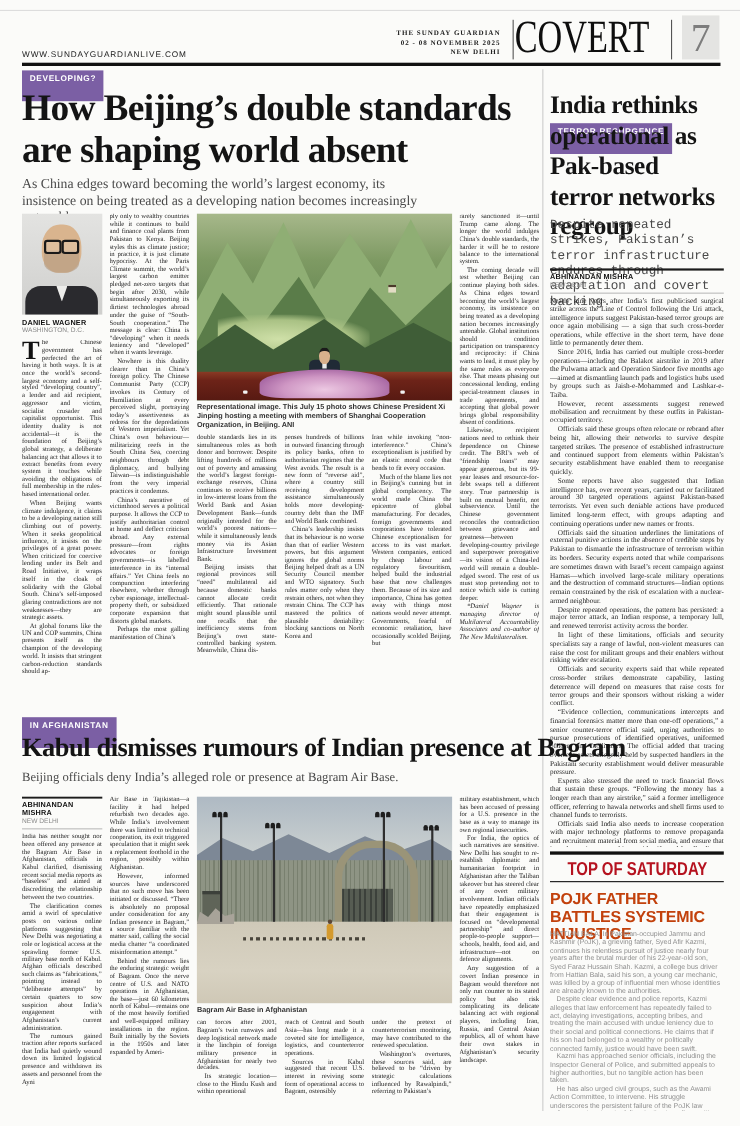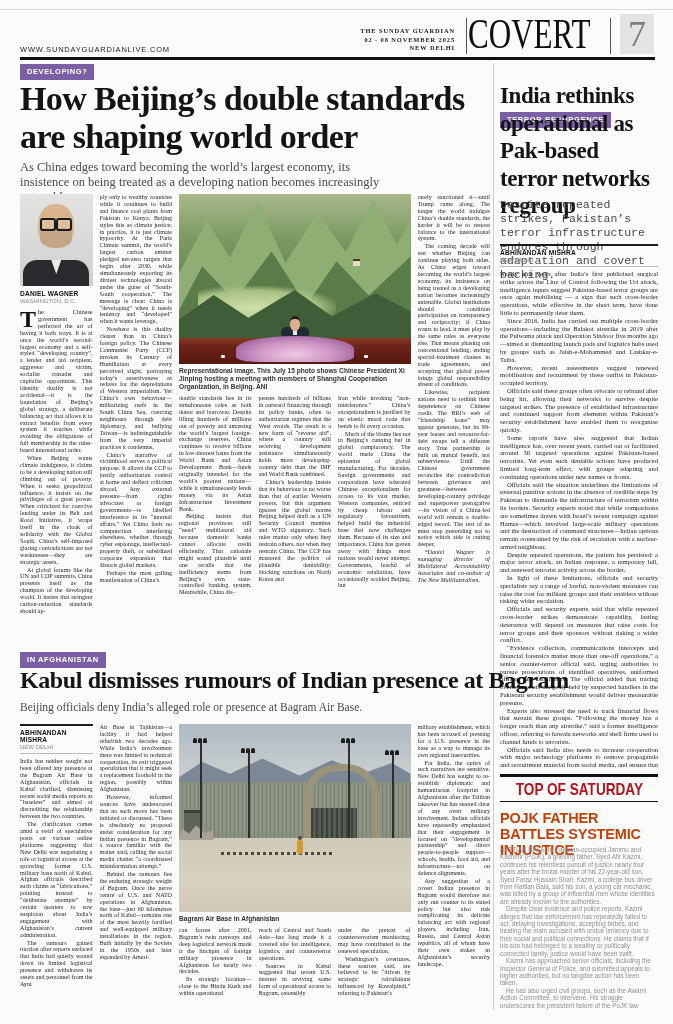--- a/index.html
+++ b/index.html
@@ -16,21 +16,21 @@
   .masthead{left:468px;top:10px;width:145px;font-size:42px;color:#0e0e0e;
             transform:scaleX(.74);transform-origin:left top;white-space:nowrap;}
   .mast-divider2{left:610px;top:18px;width:1px;height:36px;background:#555;}
   .page-box{left:620px;top:14px;width:34px;height:40px;background:#e4e4e2;
             display:flex;align-items:center;justify-content:center;}
   .page-num{font-size:36px;color:#7d7d7d;}
   .header-rule{left:20px;top:57px;width:635px;height:3px;background:#111;}
   .rail-divider{left:493px;top:63px;width:1px;height:947px;background:#ccc;}
   
   .kicker{background:#7b5fa4;color:#fff;font-family:"Liberation Sans",sans-serif;
-          font-weight:bold;font-size:7.5px;letter-spacing:.6px;padding:3px 7px 4px 7px;
+          font-weight:bold;font-size:7.5px;letter-spacing:.6px;padding:3px 7px 16px 7px;
           display:inline-block;}
   
   .lead-kicker{left:20px;top:64px;}
   .lead-headline{left:20px;top:80px;width:472px;font-size:34px;line-height:38px;
                  font-weight:bold;letter-spacing:-.6px;color:#141414;}
   .lead-standfirst{left:20px;top:160px;width:360px;font-size:12.5px;line-height:15px;color:#4a4a4a;}
   .lead-body{left:20px;top:194px;width:470px;height:456px;display:grid;
              grid-template-columns:repeat(6,1fr);column-gap:7px;overflow:hidden;}
   .news{font-size:6.1px;line-height:6.9px;text-align:justify;color:#262626;overflow:hidden;}
   .news p{margin:0 0 1px 0;text-indent:7px;}
@@ -155,21 +155,21 @@
 <div class="abs mast-divider1"></div>
 <div class="abs masthead">COVERT</div>
 <div class="abs mast-divider2"></div>
 <div class="abs page-box">
   <span class="page-num">7</span>
 </div>
 <div class="abs header-rule"></div>
 <div class="abs rail-divider"></div>
 
 <span class="abs kicker lead-kicker">DEVELOPING?</span>
-<h1 class="abs lead-headline" style="margin:0">How Beijing’s double standards are shaping world order</h1>
+<h1 class="abs lead-headline" style="margin:0">How Beijing’s double standards are shaping world absent</h1>
 <div class="abs lead-standfirst">As China edges toward becoming the world’s largest economy, its insistence on being treated as a developing nation becomes increasingly untenable.</div>
 
 <div class="abs lead-body">
 
   <div>
     <div class="author-photo">
       <div class="au-head"></div>
       <div class="au-stubble"></div>
       <div class="au-glasses">
           <i></i>

